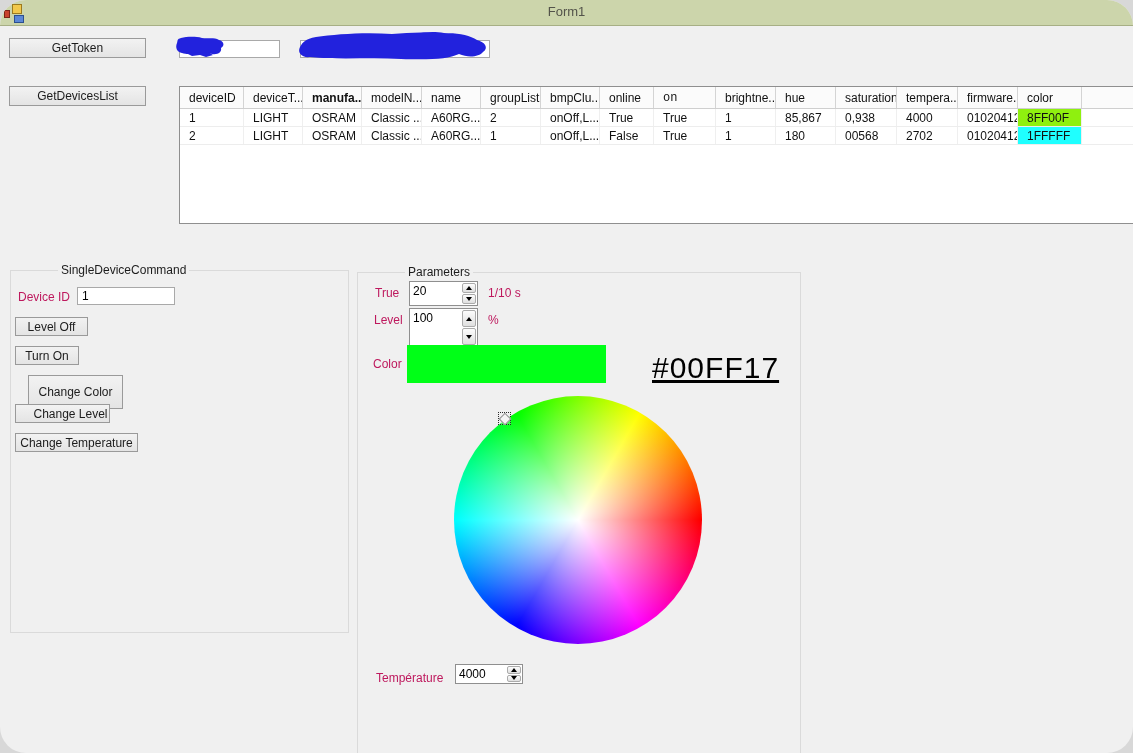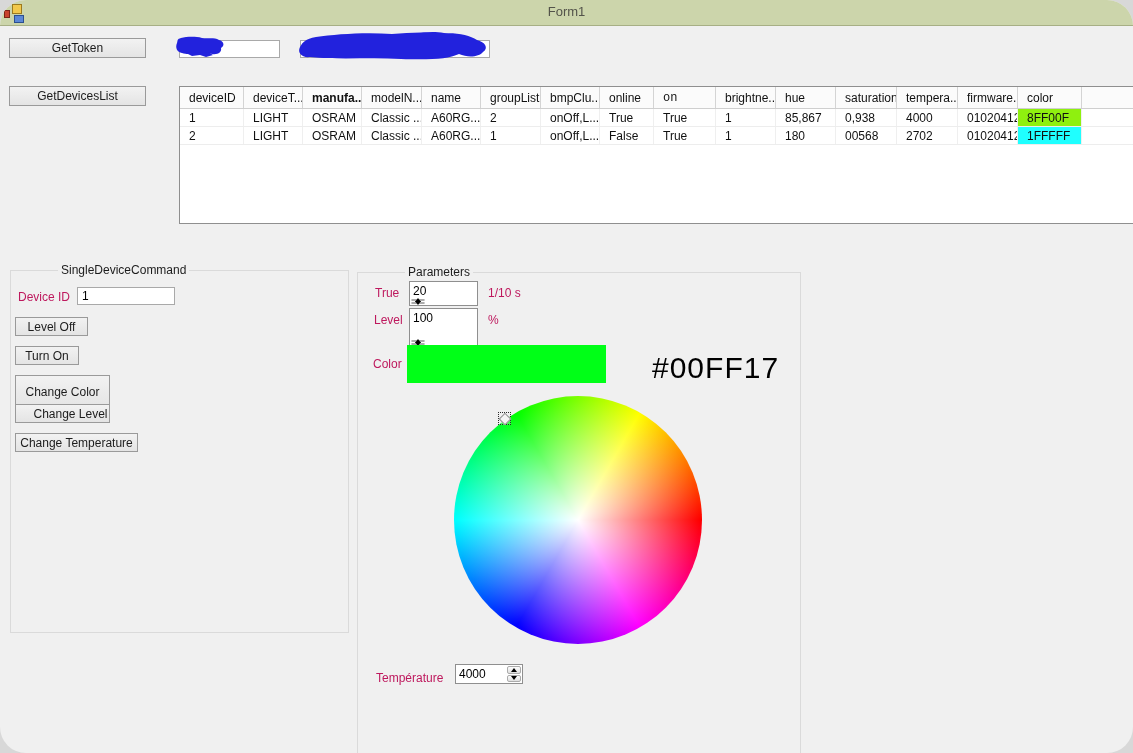--- a/index.html
+++ b/index.html
@@ -188,51 +188,51 @@
   </div>
 
   <div class="groupbox" style="left:10px; top:270px; width:339px; height:363px;">
     <span class="gb-label">SingleDeviceCommand</span>
   </div>
   <span class="label" style="left:18px; top:290px;">Device ID</span>
   <div class="textbox" style="left:77px; top:287px; width:98px; height:18px;">1</div>
 
   <div class="btn" style="left:15px; top:317px; width:73px; height:19px;">Level Off</div>
   <div class="btn" style="left:15px; top:346px; width:64px; height:19px;">Turn On</div>
-  <div class="btn" style="left:15px; top:375px; width:95px; height:34px;">Change Color</div>
+  <div class="btn" style="left:28px; top:375px; width:95px; height:34px;">Change Color</div>
   <div class="btn" style="left:15px; top:404px; width:95px; height:19px;padding-left:16px;">Change Level</div>
   <div class="btn" style="left:15px; top:433px; width:123px; height:19px;">Change Temperature</div>
 
   <div class="groupbox" style="left:357px; top:272px; width:444px; height:500px;">
     <span class="gb-label">Parameters</span>
   </div>
 
   <span class="label" style="left:375px; top:286px;">True</span>
-  <div class="updown" style="left:409px; top:281px; width:69px; height:25px;flex-direction:column;">
+  <div class="updown" style="left:409px; top:281px; width:69px; height:25px;">
     <span class="ud-val">20</span>
     <span class="ud-btns">
       <span class="ud-btn ud-up"></span>
       <span class="ud-btn ud-down"></span>
     </span>
   </div>
   <span class="label" style="left:488px; top:286px;">1/10 s</span>
 
   <span class="label" style="left:374px; top:313px;">Level</span>
-  <div class="updown" style="left:409px; top:308px; width:69px; height:39px;flex-direction:column;">
+  <div class="updown" style="left:409px; top:308px; width:69px; height:39px;">
     <span class="ud-val">100</span>
     <span class="ud-btns">
       <span class="ud-btn ud-up"></span>
       <span class="ud-btn ud-down"></span>
     </span>
   </div>
   <span class="label" style="left:488px; top:313px;">%</span>
 
   <span class="label" style="left:373px; top:357px;">Color</span>
   <div class="swatch" style="left:407px; top:345px; width:199px; height:38px; background:#00FF17;"></div>
-  <span class="hexlabel" style="left:652px; top:351px;">#00FF17</span>
+  <span class="hexlabel" style="left:652px; top:351px;text-decoration:underline;">#00FF17</span>
 
   <div class="wheel" style="left:454px; top:396px; width:248px; height:248px;"></div>
   <div class="wheel-marker" style="left:498px; top:412px;"></div>
 
   <span class="label" style="left:376px; top:671px;">Température</span>
   <div class="updown" style="left:455px; top:664px; width:68px; height:20px;">
     <span class="ud-val">4000</span>
     <span class="ud-btns">
       <span class="ud-btn ud-up"></span>
       <span class="ud-btn ud-down"></span>

